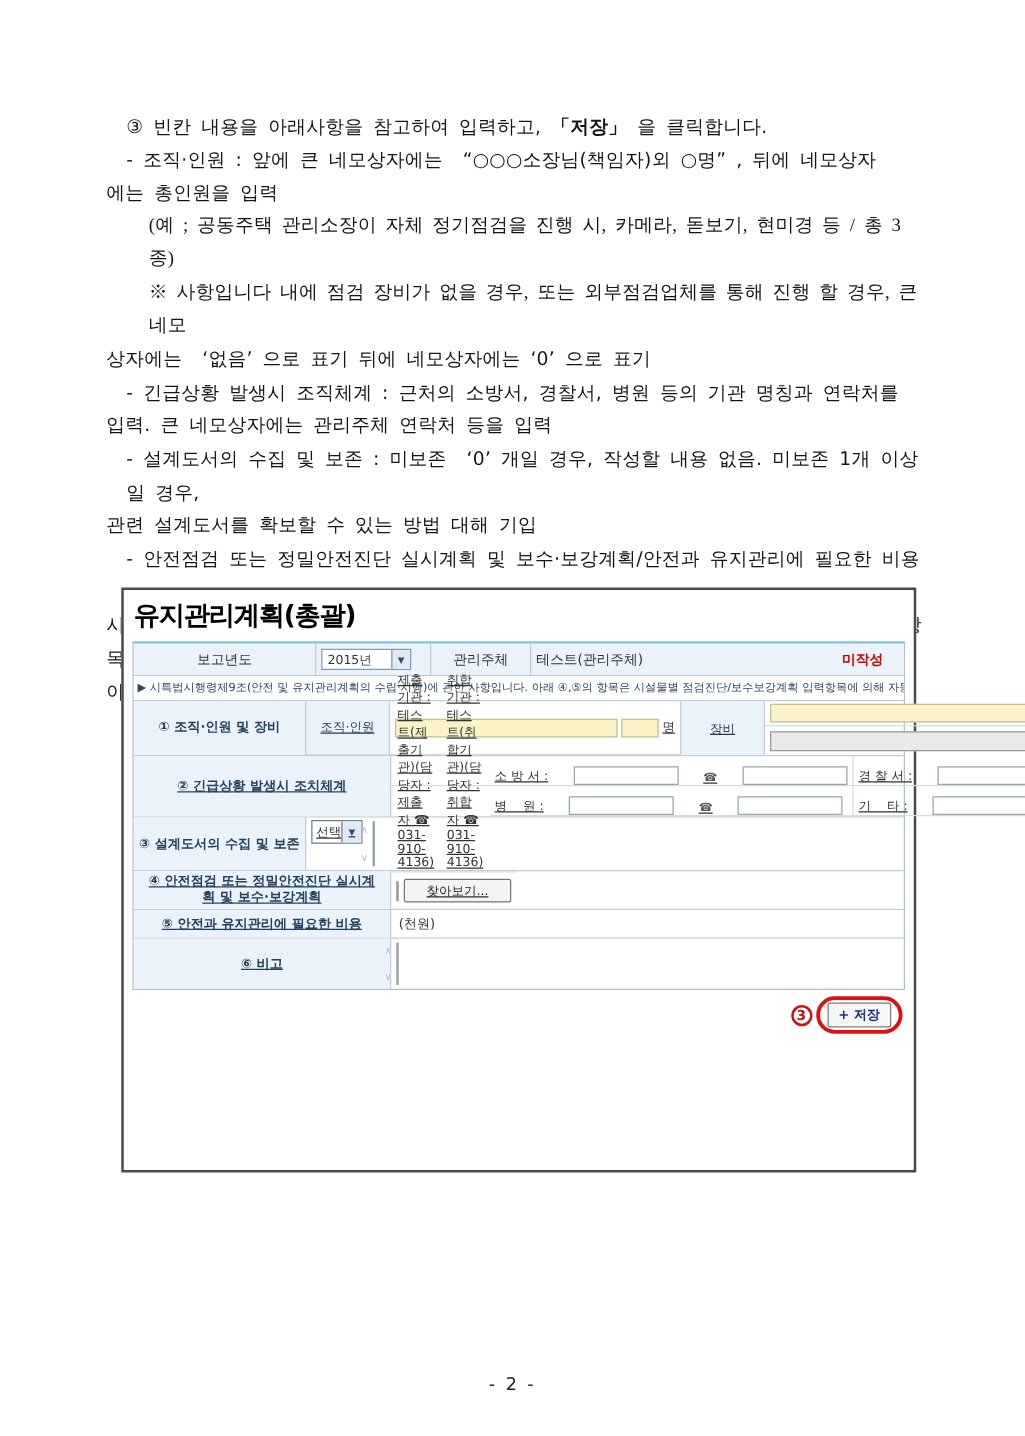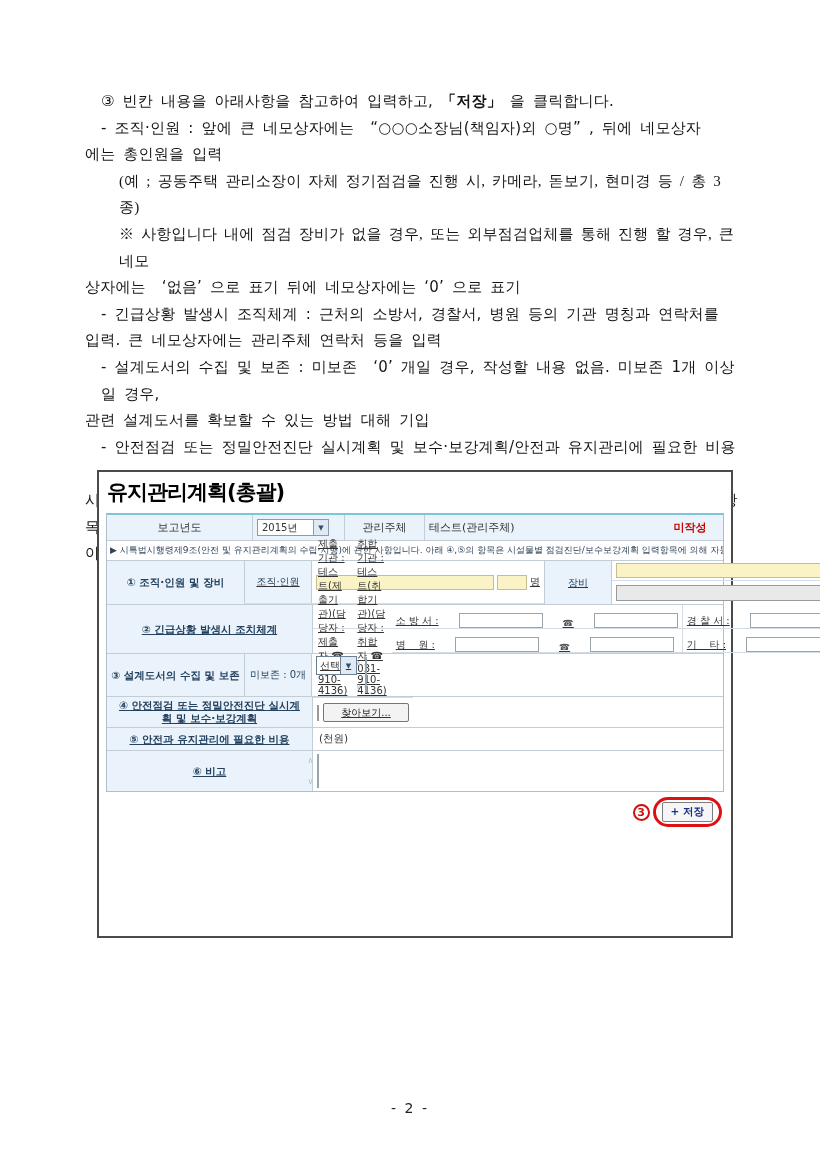--- a/index.html
+++ b/index.html
@@ -241,21 +241,20 @@
         </div>
         <div class="filerow" style="border-top:1px solid #d4dde5;">
           <div class="fileinput"></div>
           <button class="browse">찾아보기...</button>
         </div>
       </div>
     </div>
 
     <div class="frow">
       <div class="cell lblbg lcol1 center bold">③ 설계도서의 수집 및 보존</div>
-      <div class="cell lblbg lcol2 vline center">미보존 : 0개</div>
       <div class="content vline">
         <div class="bigselect">
           <span>선택</span>
           <span class="bigselarrow">▼</span>
         </div>
         <div class="tarea" style="height:34px;">
           <div class="tscroll">
             <span>∧</span>
             <span>∨</span>
           </div>

